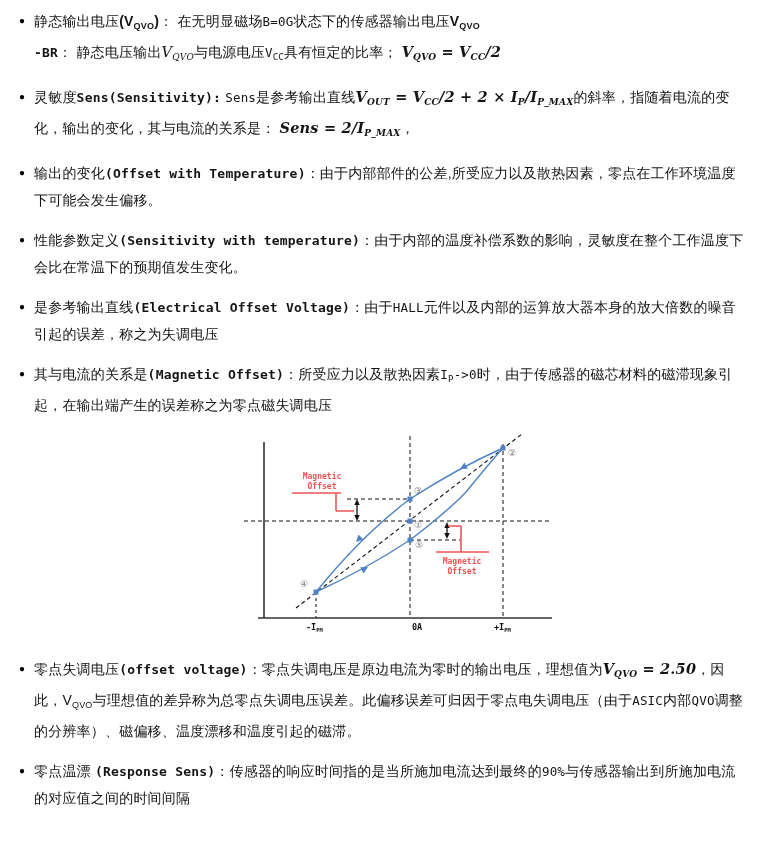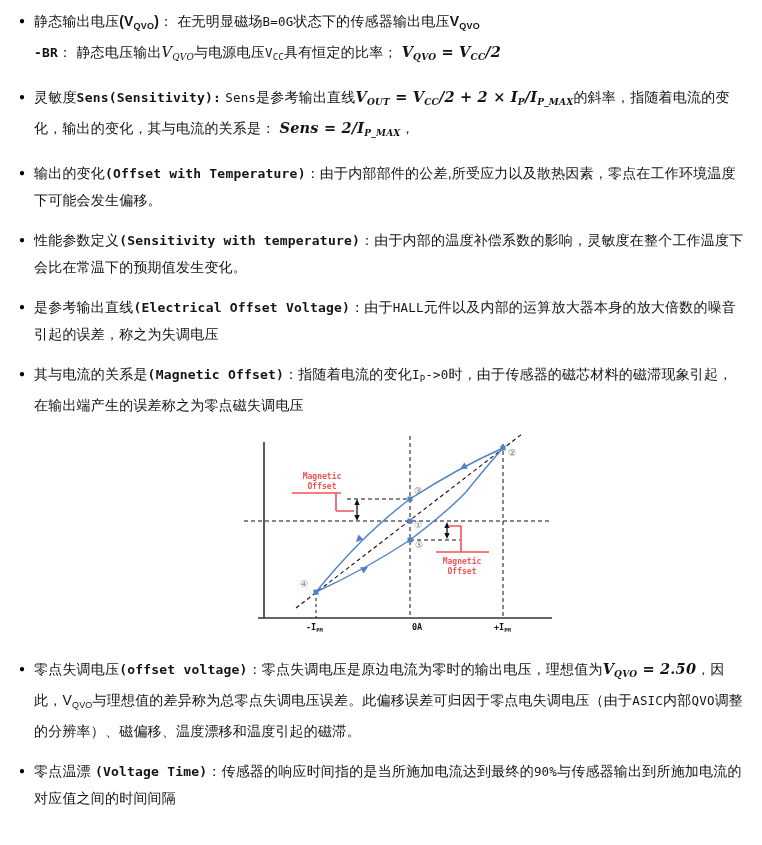--- a/index.html
+++ b/index.html
@@ -88,21 +88,21 @@
       <div class="bullet-body"><span class="run-cn">性能参数定义</span><span class="run-enb">(Sensitivity with temperature)</span><span class="run-cn">：由于内部的温度补偿系数的影响，灵敏度在整个工作温度下会比在常温下的预期值发生变化。</span></div>
     </div>
 
     <div class="bullet-item">
       <span class="bullet-dot">●</span>
       <div class="bullet-body"><span class="run-cn">是参考输出直线</span><span class="run-enb">(Electrical Offset Voltage)</span><span class="run-cn">：由于</span><span class="run-en">HALL</span><span class="run-cn">元件以及内部的运算放大器本身的放大倍数的噪音引起的误差，称之为失调电压</span></div>
     </div>
 
     <div class="bullet-item">
       <span class="bullet-dot">●</span>
-      <div class="bullet-body"><span class="run-cn">其与电流的关系是</span><span class="run-enb">(Magnetic Offset)</span><span class="run-cn">：指随着电流的变化</span><span class="run-en">I</span><span class="run-en run-sub">P</span><span class="run-en">-&gt;0</span><span class="run-cn">时，由于传感器的磁芯材料的磁滞现象引起，在输出端产生的误差称之为零点磁失调电压</span></div>
+      <div class="bullet-body"><span class="run-cn">其与电流的关系是</span><span class="run-enb">(Magnetic Offset)</span><span class="run-cn">：所受应力以及散热因素</span><span class="run-en">I</span><span class="run-en run-sub">P</span><span class="run-en">-&gt;0</span><span class="run-cn">时，由于传感器的磁芯材料的磁滞现象引起，在输出端产生的误差称之为零点磁失调电压</span></div>
     </div>
 
     <div class="diagram-wrap">
       <svg width="334" height="206" viewBox="0 0 334 206" xmlns="http://www.w3.org/2000/svg">
 
         <line x1="30" y1="10" x2="30" y2="186" stroke="#333" stroke-width="1.6"></line>
         <line x1="24" y1="186" x2="318" y2="186" stroke="#333" stroke-width="1.6"></line>
 
         <line x1="10" y1="89" x2="318" y2="89" stroke="#111" stroke-width="1" stroke-dasharray="4,3"></line>
         <line x1="176" y1="4" x2="176" y2="186" stroke="#111" stroke-width="1" stroke-dasharray="4,3"></line>
@@ -161,17 +161,17 @@
       </svg>
     </div>
 
     <div class="bullet-item">
       <span class="bullet-dot">●</span>
       <div class="bullet-body"><span class="run-cn">零点失调电压</span><span class="run-enb">(offset voltage)</span><span class="run-cn">：零点失调电压是原边电流为零时的输出电压，理想值为</span><span class="run-m">V</span><span class="run-m run-sub">QVO</span><span class="run-m"> = 2.50</span><span class="run-cn">，因此，</span><span class="run-cn">V</span><span class="run-cn run-sub">QVO</span><span class="run-cn">与理想值的差异称为总零点失调电压误差。此偏移误差可归因于零点电失调电压（由于</span><span class="run-en">ASIC</span><span class="run-cn">内部</span><span class="run-en">QVO</span><span class="run-cn">调整的分辨率）、磁偏移、温度漂移和温度引起的磁滞。</span></div>
     </div>
 
     <div class="bullet-item">
       <span class="bullet-dot">●</span>
-      <div class="bullet-body"><span class="run-cn">零点温漂 </span><span class="run-enb">(Voltage Time)</span><span class="run-cn">：传感器的响应时间指的是当所施加电流达到最终的</span><span class="run-en">90%</span><span class="run-cn">与传感器输出到所施加电流的对应值之间的时间间隔</span></div>
+      <div class="bullet-body"><span class="run-cn">零点温漂 </span><span class="run-enb">(Response Sens)</span><span class="run-cn">：传感器的响应时间指的是当所施加电流达到最终的</span><span class="run-en">90%</span><span class="run-cn">与传感器输出到所施加电流的对应值之间的时间间隔</span></div>
     </div>
 
   </div>
 </div>
 
 </body></html>

